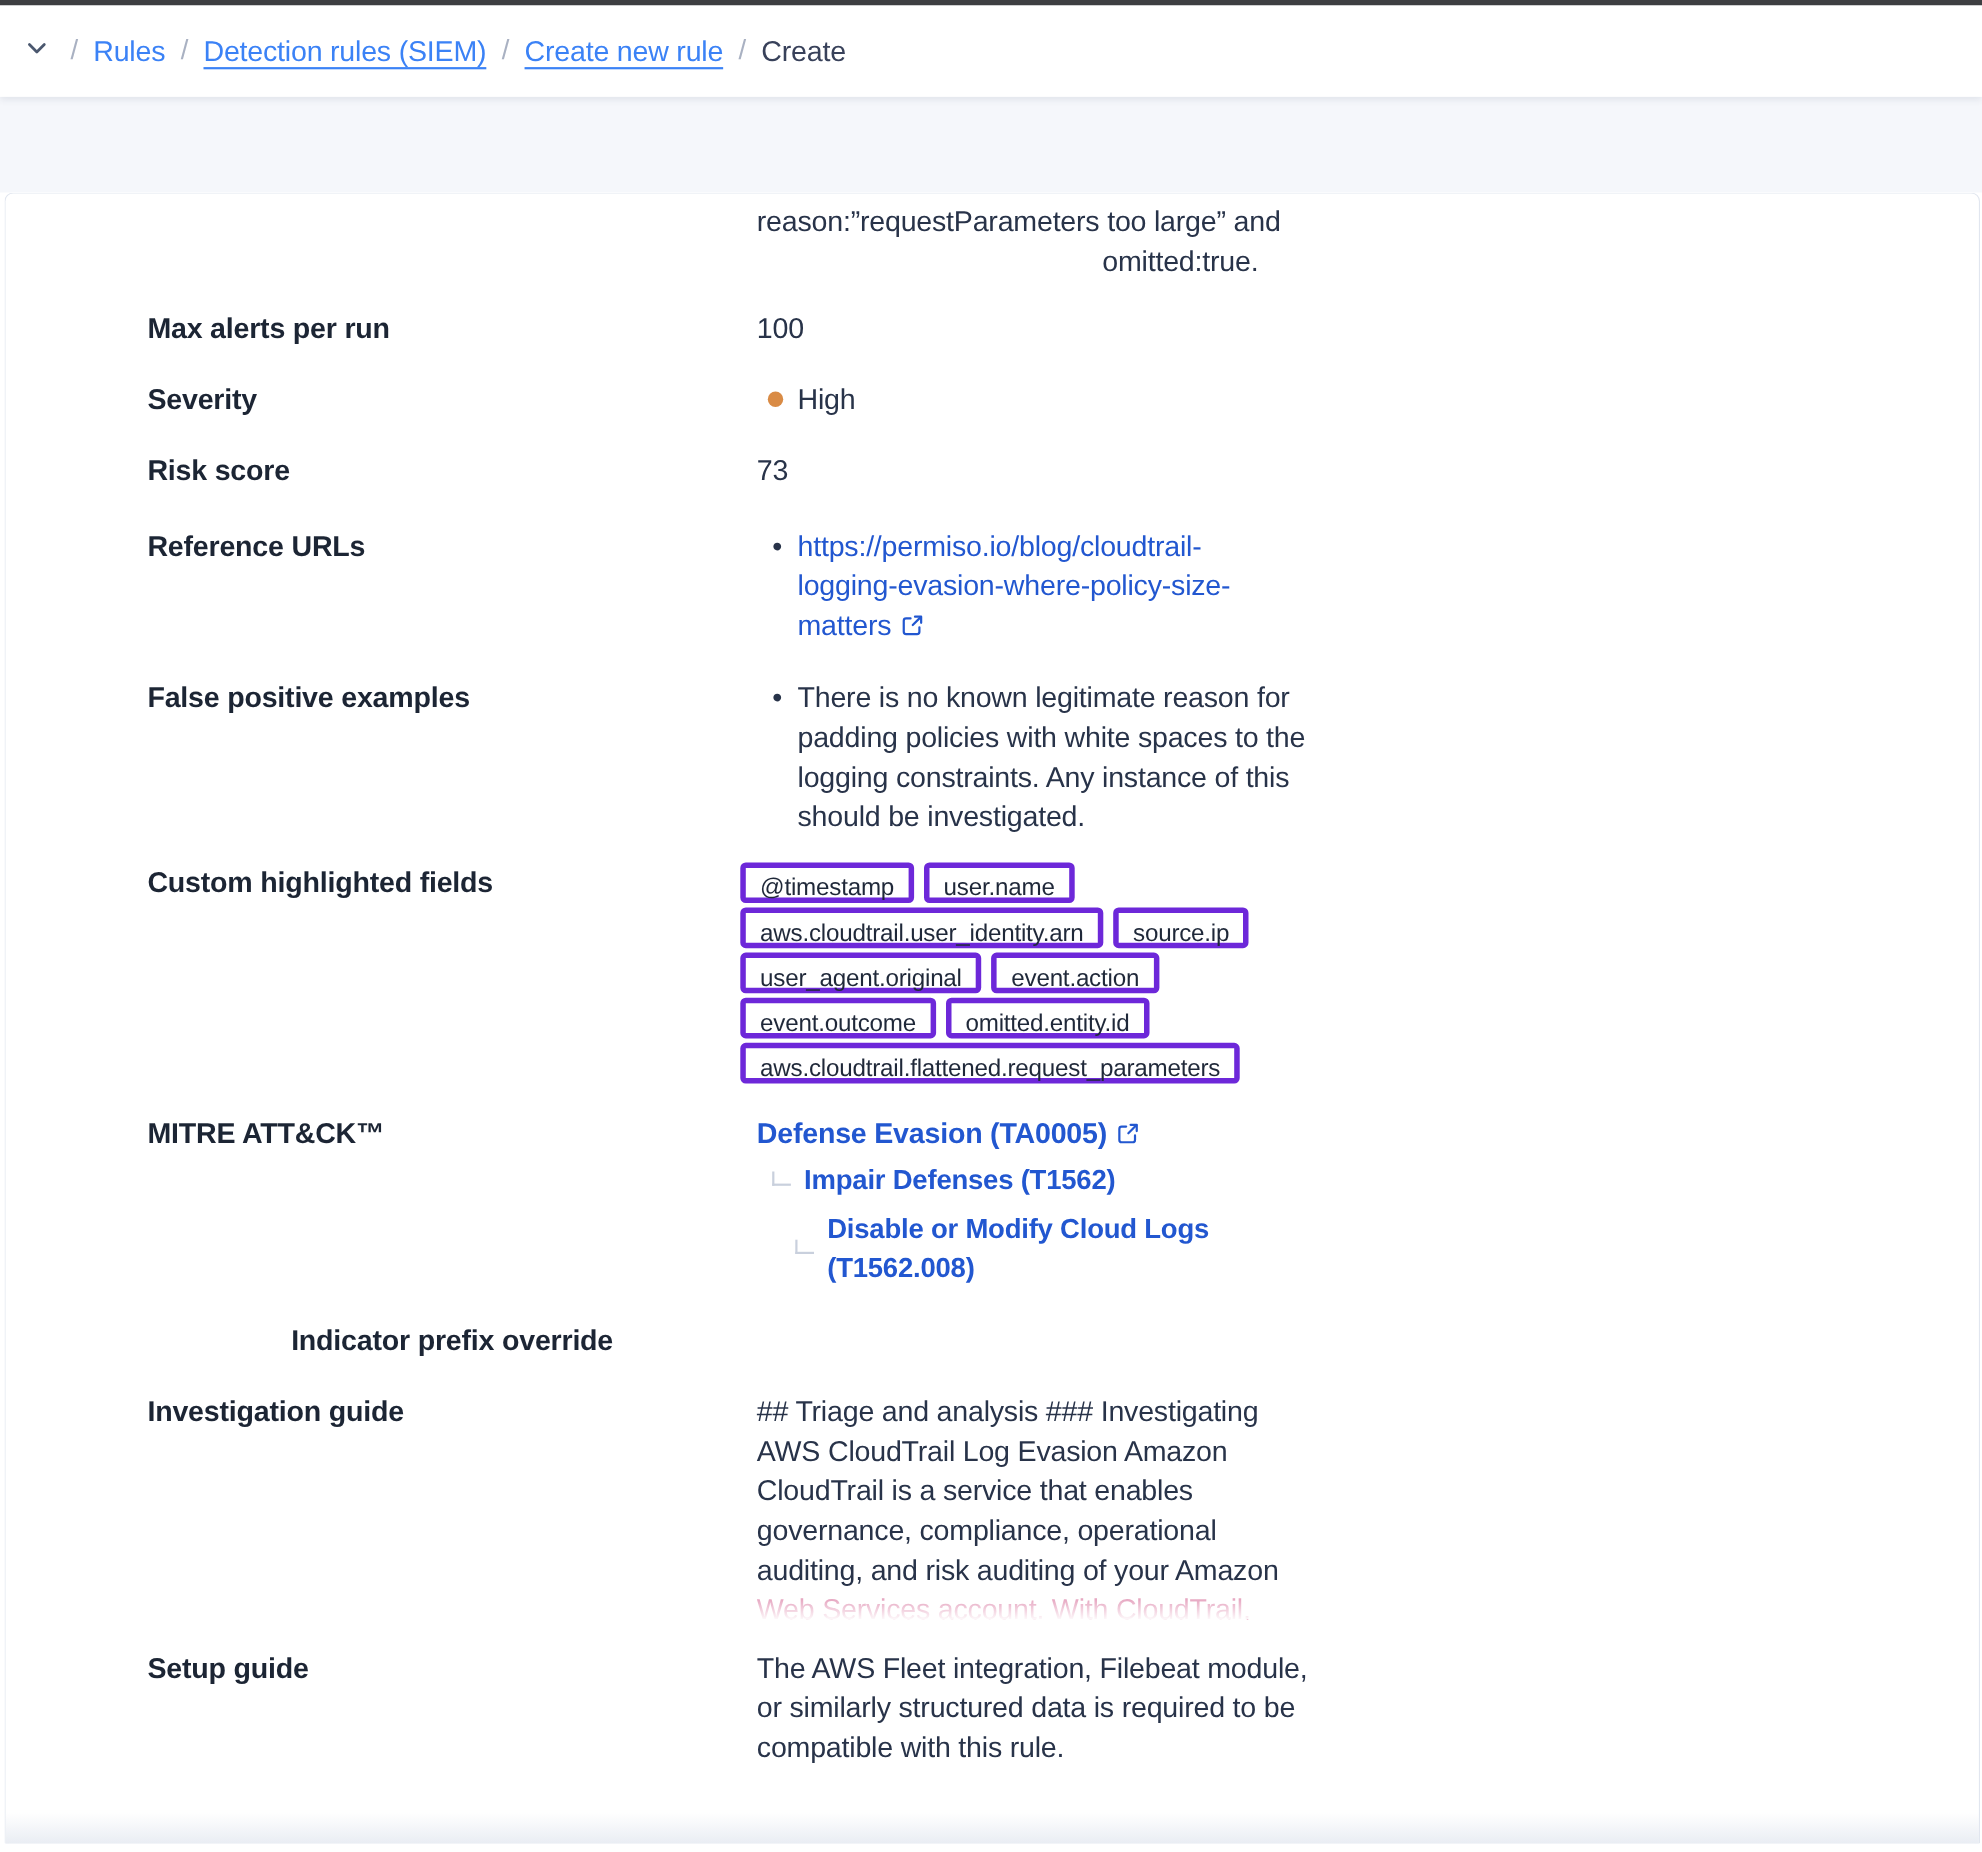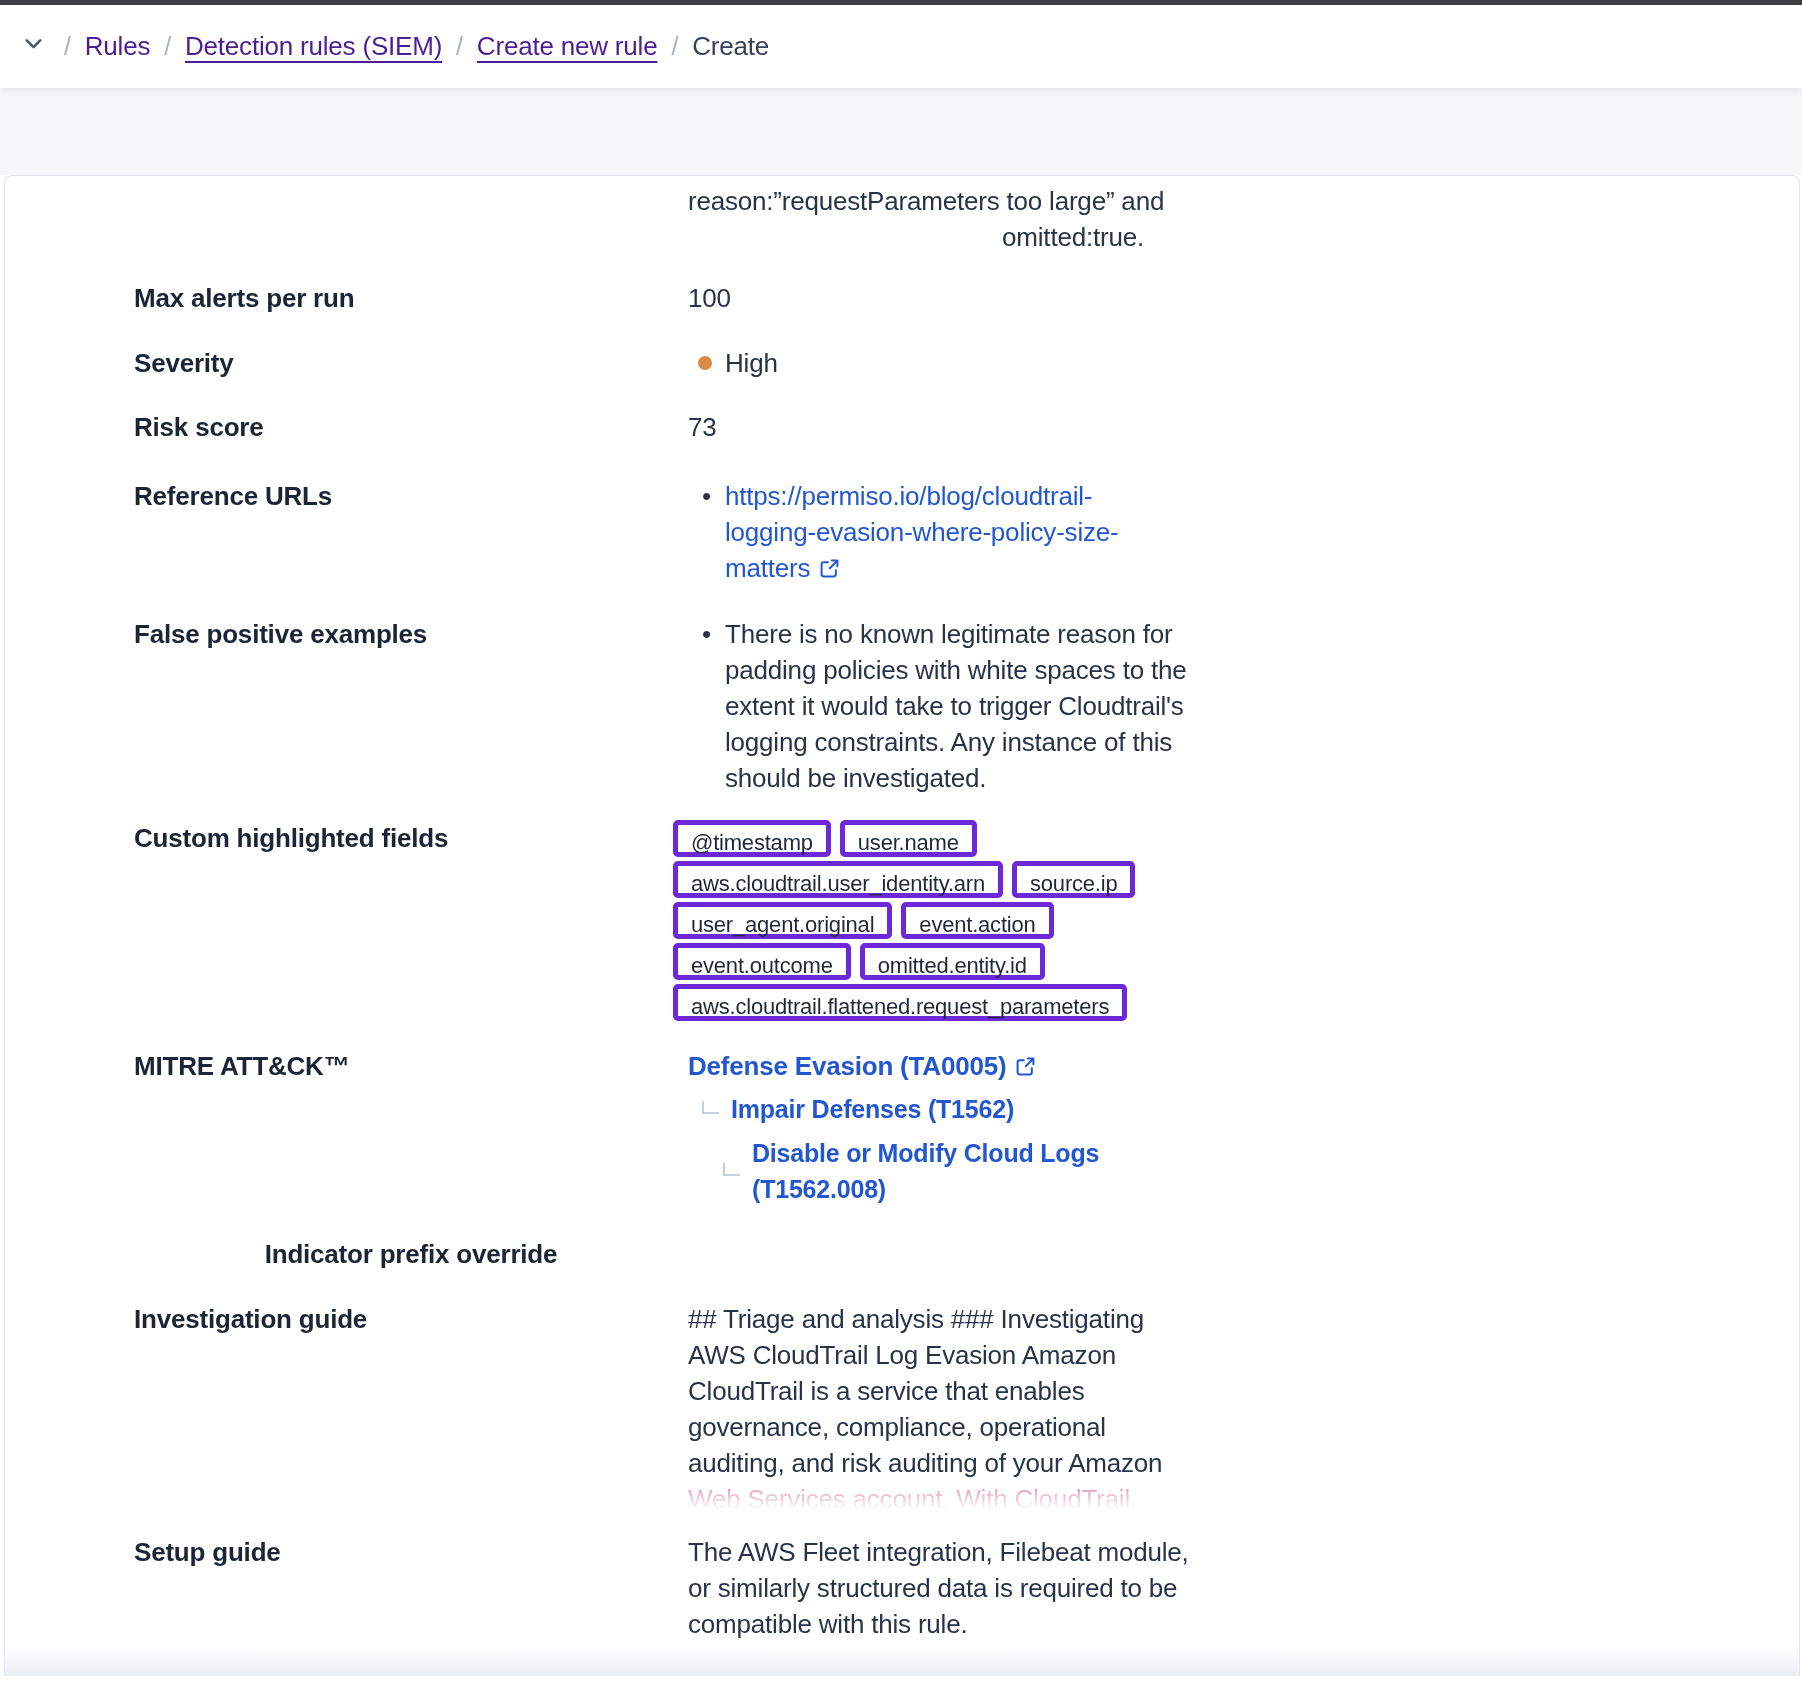--- a/index.html
+++ b/index.html
@@ -12,21 +12,21 @@
   
   .chrome-bar { position:absolute; top:0; left:0; right:0; height:5px; background:#3e3f42; }
 
   
   .breadcrumb-bar {
     position:absolute; top:5px; left:0; right:0; height:83px; background:#ffffff;
     display:flex; align-items:center; padding-left:16px; z-index:4;
     box-shadow:0 3px 6px rgba(60,70,100,0.10);
   }
   .crumbs { display:flex; align-items:center; font-size:26px; color:#43506c; }
-  .crumb { color:#4c1d95; text-decoration:none; cursor:pointer; }
+  .crumb { color:#3b82f6; text-decoration:none; cursor:pointer; }
   .crumb.underlined { text-decoration:underline; text-underline-offset:6px; text-decoration-thickness:2px; }
   .crumb.current { color:#38415a; cursor:default; }
   .crumb-sep { color:#a9b1c2; margin:0 14px; font-size:25px; user-select:none; }
   .chevron-btn { display:flex; align-items:center; justify-content:center; width:34px; height:34px; cursor:pointer; }
 
   
   .gray-band { position:absolute; top:88px; left:0; right:0; height:87px; background:#f5f7fb; }
 
   
   .card {
@@ -177,21 +177,20 @@
         </div>
       </div>
 
       <div class="row mb-fp">
         <div class="term">False positive examples</div>
         <div class="def">
           <ul class="plain">
             <li>
               <span class="line">There is no known legitimate reason for</span>
               <span class="line">padding policies with white spaces to the</span>
-              <span class="line">extent it would take to trigger Cloudtrail's</span>
               <span class="line">logging constraints. Any instance of this</span>
               <span class="line">should be investigated.</span>
             </li>
           </ul>
         </div>
       </div>
 
       <div class="row mb-cf">
         <div class="term">Custom highlighted fields</div>
         <div class="def">

